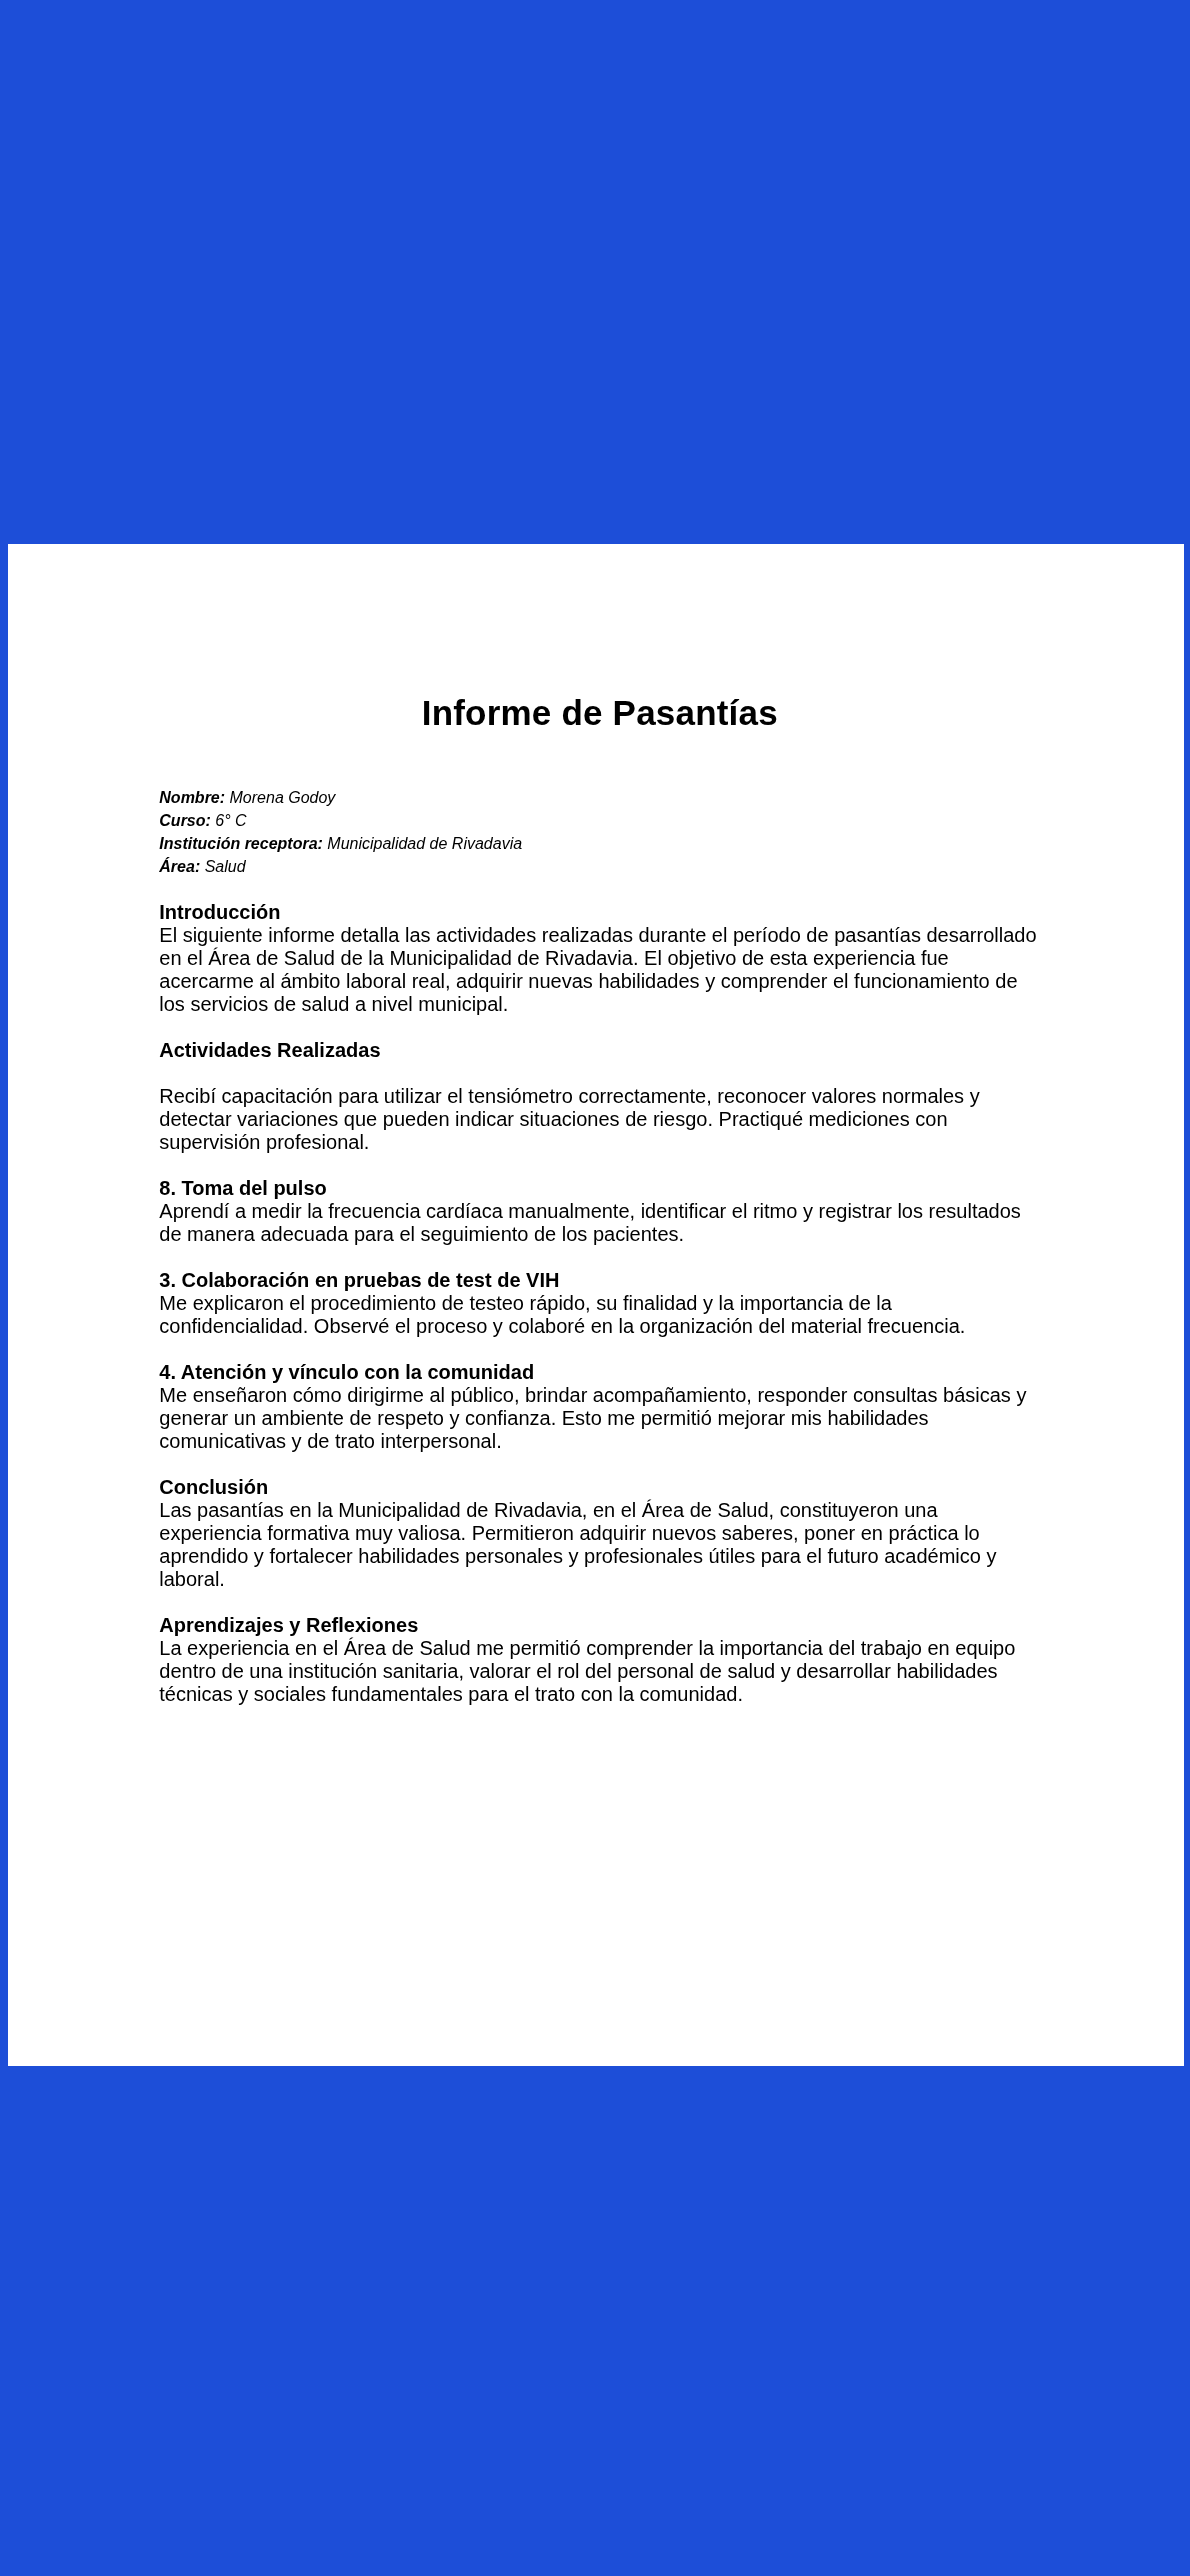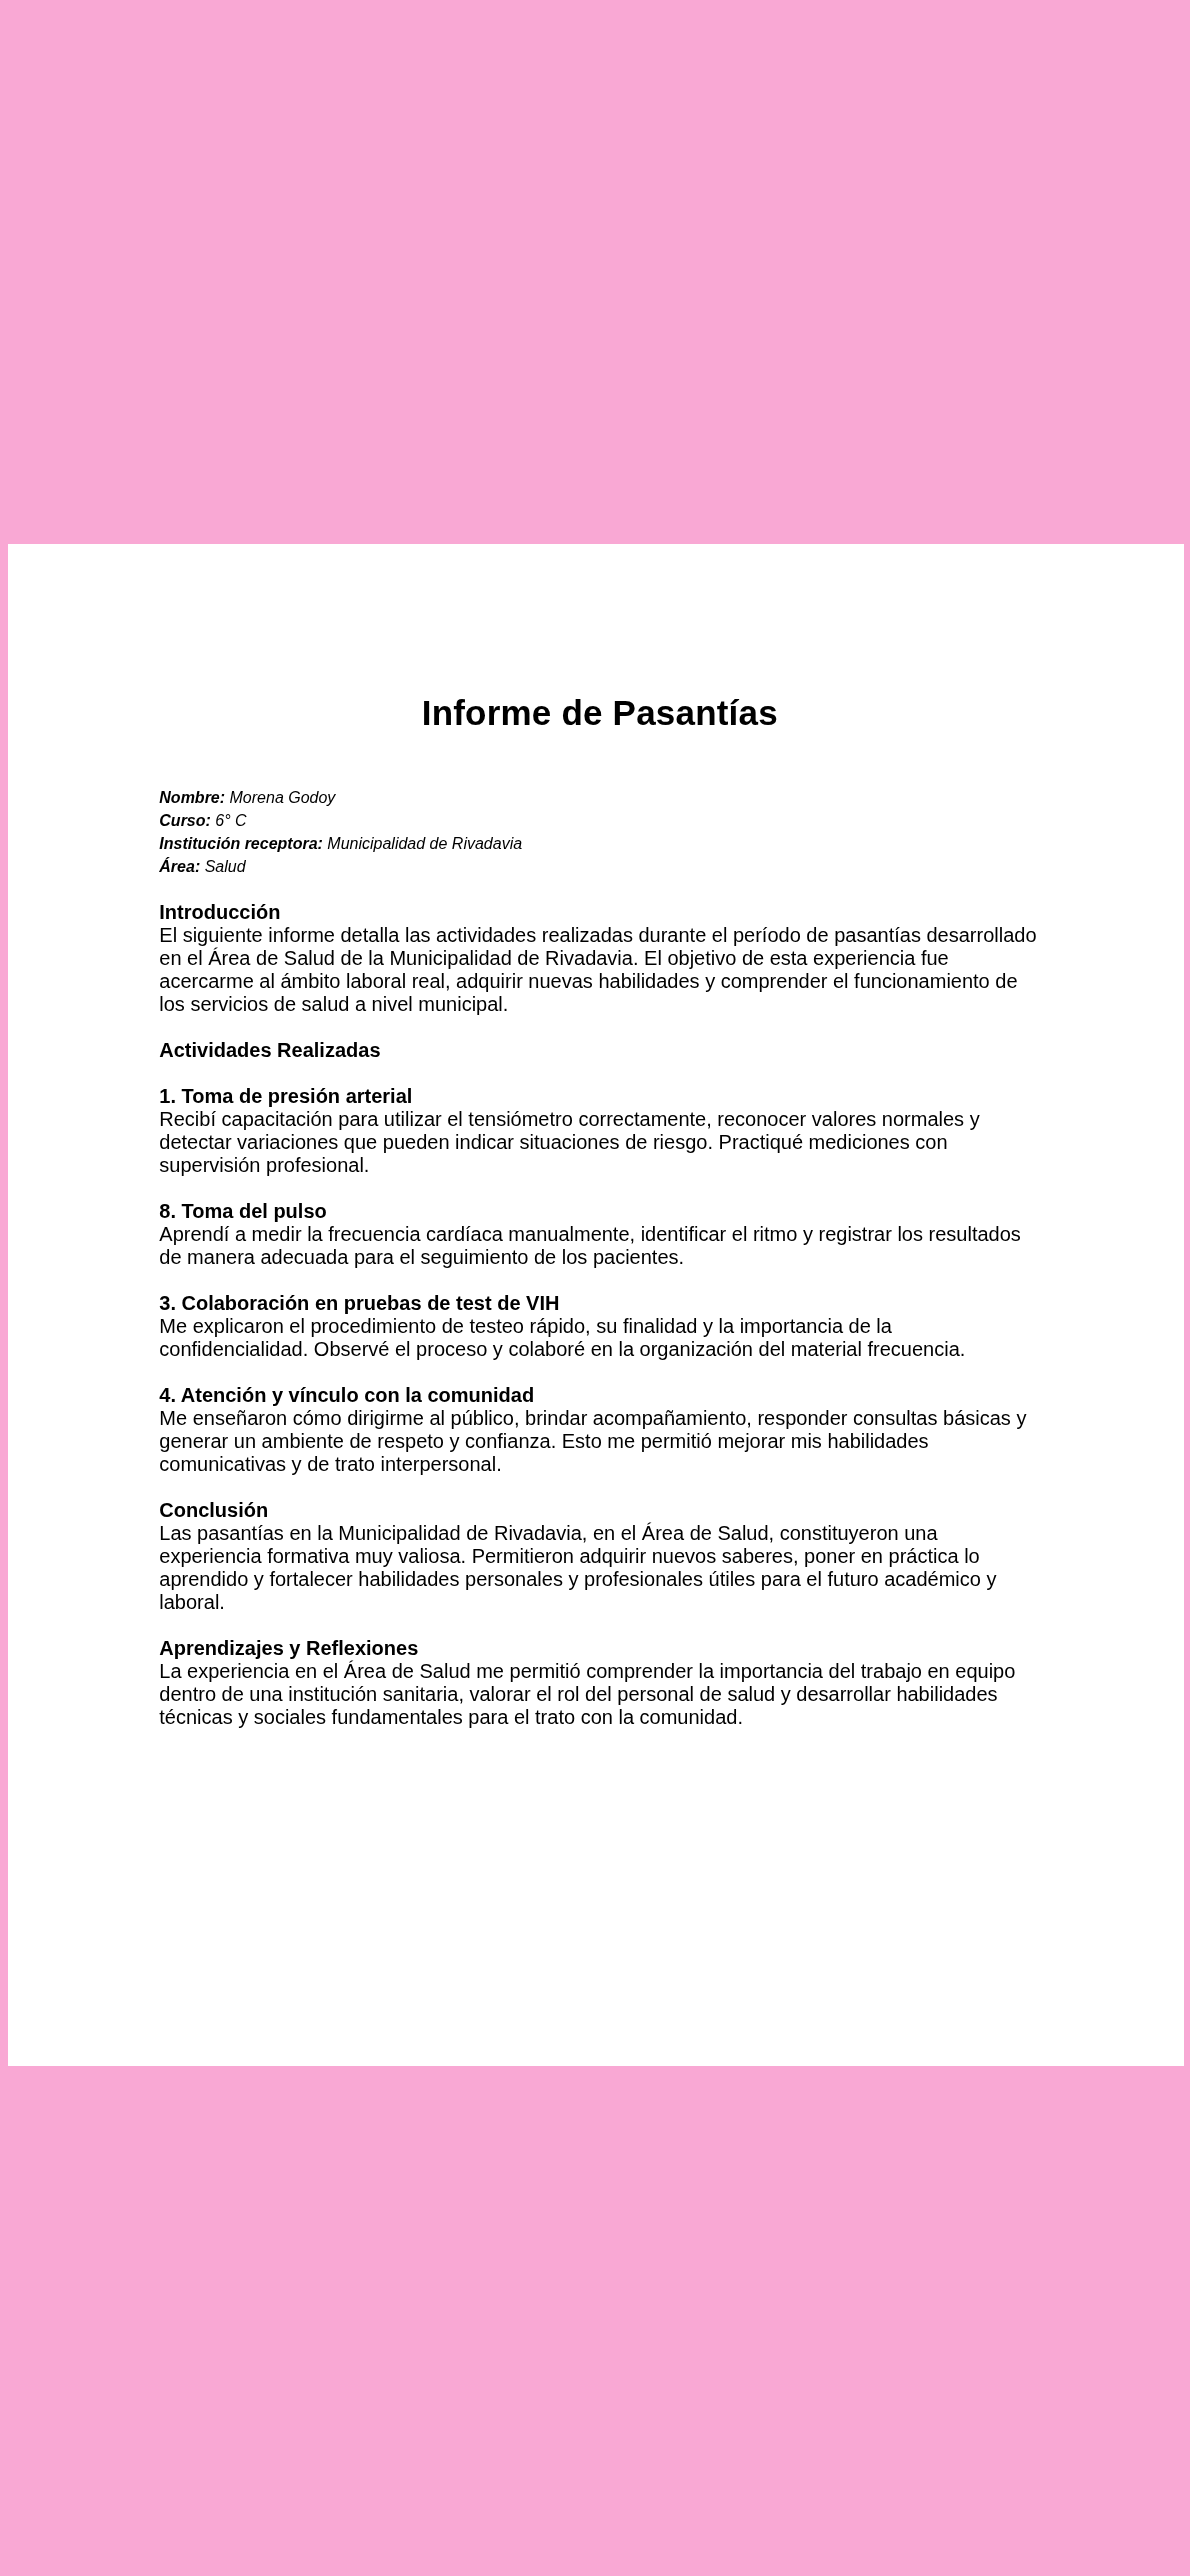--- a/index.html
+++ b/index.html
@@ -10,21 +10,21 @@
     width: 1191px;
     height: 2576px;
     background: #000000;
     position: relative;
     font-family: "Liberation Sans", sans-serif;
     -webkit-font-smoothing: antialiased;
   }
   .screen {
     position: absolute;
     inset: 0;
-    background: #f9a8d4;
+    background: #1d4ed8;
     overflow: hidden;
   }
   .page {
     position: absolute;
     left: 8.3px;
     top: 544px;
     width: 1176px;
     height: 1522px;
     background: #ffffff;
     color: #000000;
@@ -98,21 +98,20 @@
         <div class="section-heading">Introducción</div>
         <div class="section-body">El siguiente informe detalla las actividades realizadas durante el período de pasantías desarrollado en el Área de Salud de la Municipalidad de Rivadavia. El objetivo de esta experiencia fue acercarme al ámbito laboral real, adquirir nuevas habilidades y comprender el funcionamiento de los servicios de salud a nivel municipal.</div>
       </div>
 
       <div class="section">
         <div class="section-heading">Actividades Realizadas</div>
         <div class="section-body"></div>
       </div>
 
       <div class="section">
-        <div class="section-heading">1. Toma de presión arterial</div>
         <div class="section-body">Recibí capacitación para utilizar el tensiómetro correctamente, reconocer valores normales y detectar variaciones que pueden indicar situaciones de riesgo. Practiqué mediciones con supervisión profesional.</div>
       </div>
 
       <div class="section">
         <div class="section-heading">8. Toma del pulso</div>
         <div class="section-body">Aprendí a medir la frecuencia cardíaca manualmente, identificar el ritmo y registrar los resultados de manera adecuada para el seguimiento de los pacientes.</div>
       </div>
 
       <div class="section">
         <div class="section-heading">3. Colaboración en pruebas de test de VIH</div>

